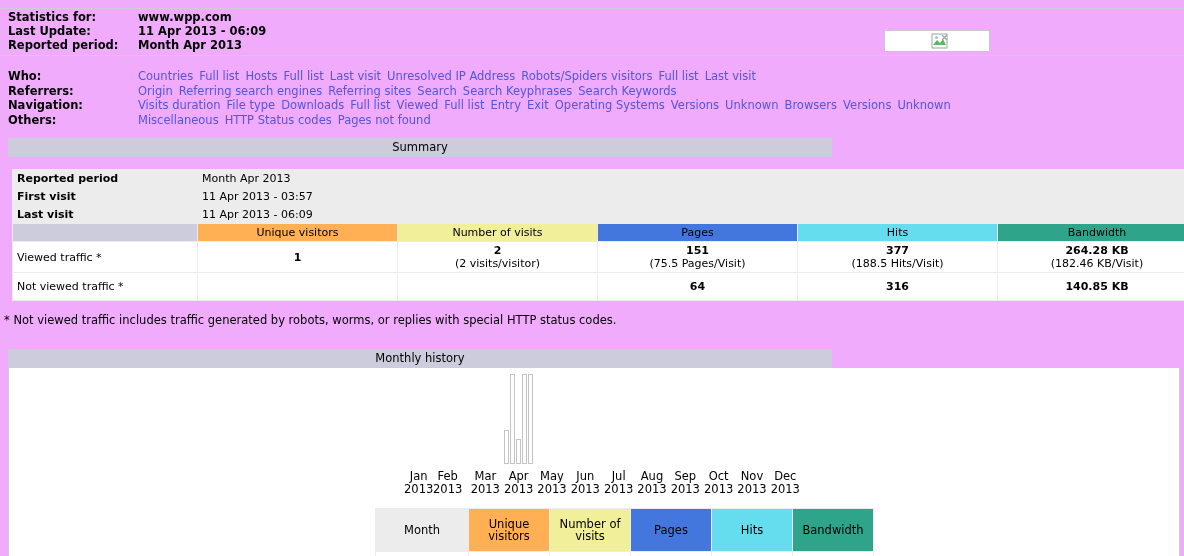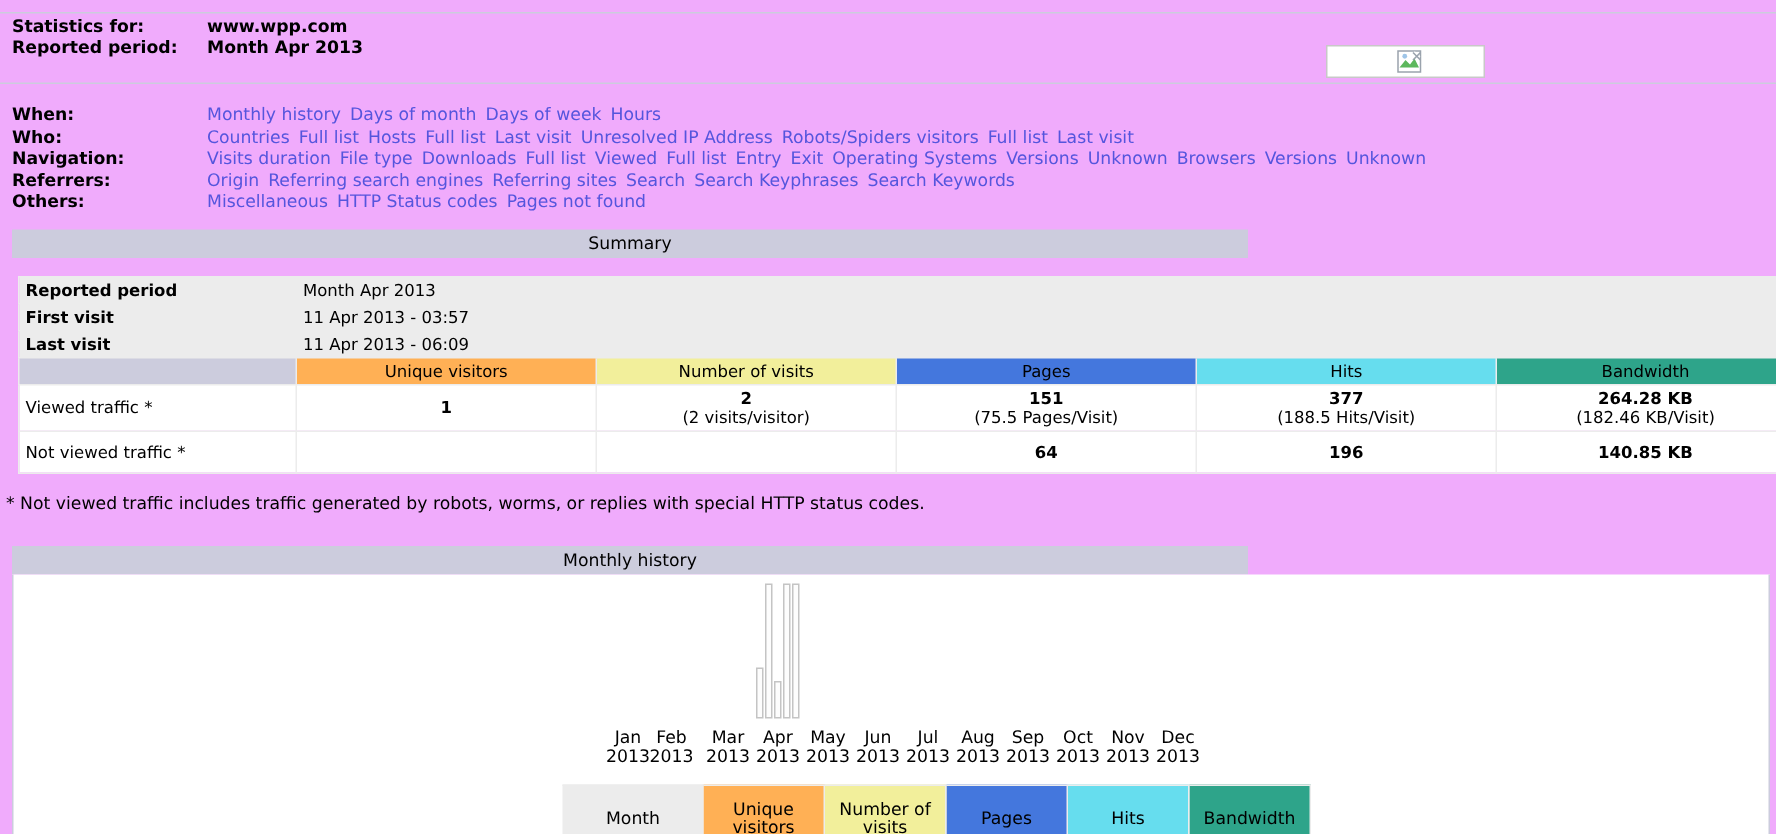--- a/index.html
+++ b/index.html
@@ -212,20 +212,24 @@
 <body>
 
 <div id="page">
 
   <div class="topbar">
     <table class="topbar-table">
       <tbody>
           <tr>
         <td class="tb-key">Statistics for:</td>
         <td class="tb-val">www.wpp.com</td>
+      </tr>
+      <tr>
+        <td class="tb-key">Last Update:</td>
+        <td class="tb-val">11 Apr 2013 - 06:09</td>
       </tr>
       <tr>
         <td class="tb-key">Reported period:</td>
         <td class="tb-val">Month Apr 2013</td>
       </tr>
     </tbody>
       </table>
 
     <div class="logo-box">
       <span class="broken-img">
@@ -237,42 +241,36 @@
           <path d="M11 3 L16 8" stroke="#9aa3ad" stroke-width="1.1" fill="none"></path>
           <path d="M16 3 L11 8" stroke="#9aa3ad" stroke-width="1.1" fill="none"></path>
         </svg>
       </span>
     </div>
   </div>
 
   <div class="navblock">
     <table class="nav-table">
       <tbody>
-          <tr>
-        <td class="nav-key">When:</td>
-        <td class="nav-links">
-          <a href="#">Monthly history</a><a href="#">Days of month</a><a href="#">Days of week</a><a href="#">Hours</a>
-        </td>
-      </tr>
       <tr>
         <td class="nav-key">Who:</td>
         <td class="nav-links">
           <a href="#">Countries</a><a href="#">Full list</a><a href="#">Hosts</a><a href="#">Full list</a><a href="#">Last visit</a><a href="#">Unresolved IP Address</a><a href="#">Robots/Spiders visitors</a><a href="#">Full list</a><a href="#">Last visit</a>
         </td>
       </tr>
       <tr>
+        <td class="nav-key">Referrers:</td>
+        <td class="nav-links">
+          <a href="#">Origin</a><a href="#">Referring search engines</a><a href="#">Referring sites</a><a href="#">Search</a><a href="#">Search Keyphrases</a><a href="#">Search Keywords</a>
+        </td>
+      </tr>
+      <tr>
         <td class="nav-key">Navigation:</td>
         <td class="nav-links">
           <a href="#">Visits duration</a><a href="#">File type</a><a href="#">Downloads</a><a href="#">Full list</a><a href="#">Viewed</a><a href="#">Full list</a><a href="#">Entry</a><a href="#">Exit</a><a href="#">Operating Systems</a><a href="#">Versions</a><a href="#">Unknown</a><a href="#">Browsers</a><a href="#">Versions</a><a href="#">Unknown</a>
-        </td>
-      </tr>
-      <tr>
-        <td class="nav-key">Referrers:</td>
-        <td class="nav-links">
-          <a href="#">Origin</a><a href="#">Referring search engines</a><a href="#">Referring sites</a><a href="#">Search</a><a href="#">Search Keyphrases</a><a href="#">Search Keywords</a>
         </td>
       </tr>
       <tr>
         <td class="nav-key">Others:</td>
         <td class="nav-links">
           <a href="#">Miscellaneous</a><a href="#">HTTP Status codes</a><a href="#">Pages not found</a>
         </td>
       </tr>
     </tbody>
       </table>
@@ -337,21 +335,21 @@
       </tr>
 
       <tr style="height:28px">
         <td class="row-label">Not viewed traffic *</td>
         <td class="cell"></td>
         <td class="cell"></td>
         <td class="cell">
           <b>64</b>
         </td>
         <td class="cell">
-          <b>196</b>
+          <b>316</b>
         </td>
         <td class="cell">
           <b>140.85 KB</b>
         </td>
       </tr>
     </tbody>
       </table>
 
     <div class="footnote">* Not viewed traffic includes traffic generated by robots, worms, or replies with special HTTP status codes.</div>
   </div>

